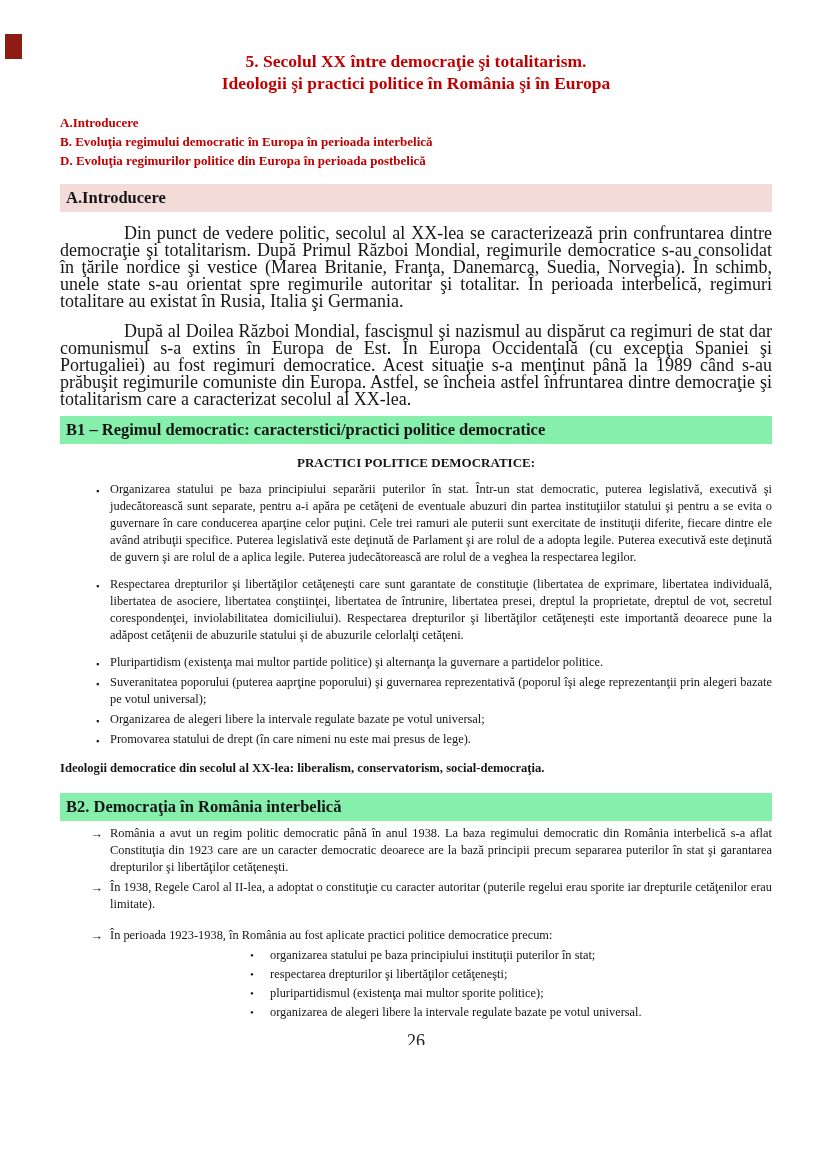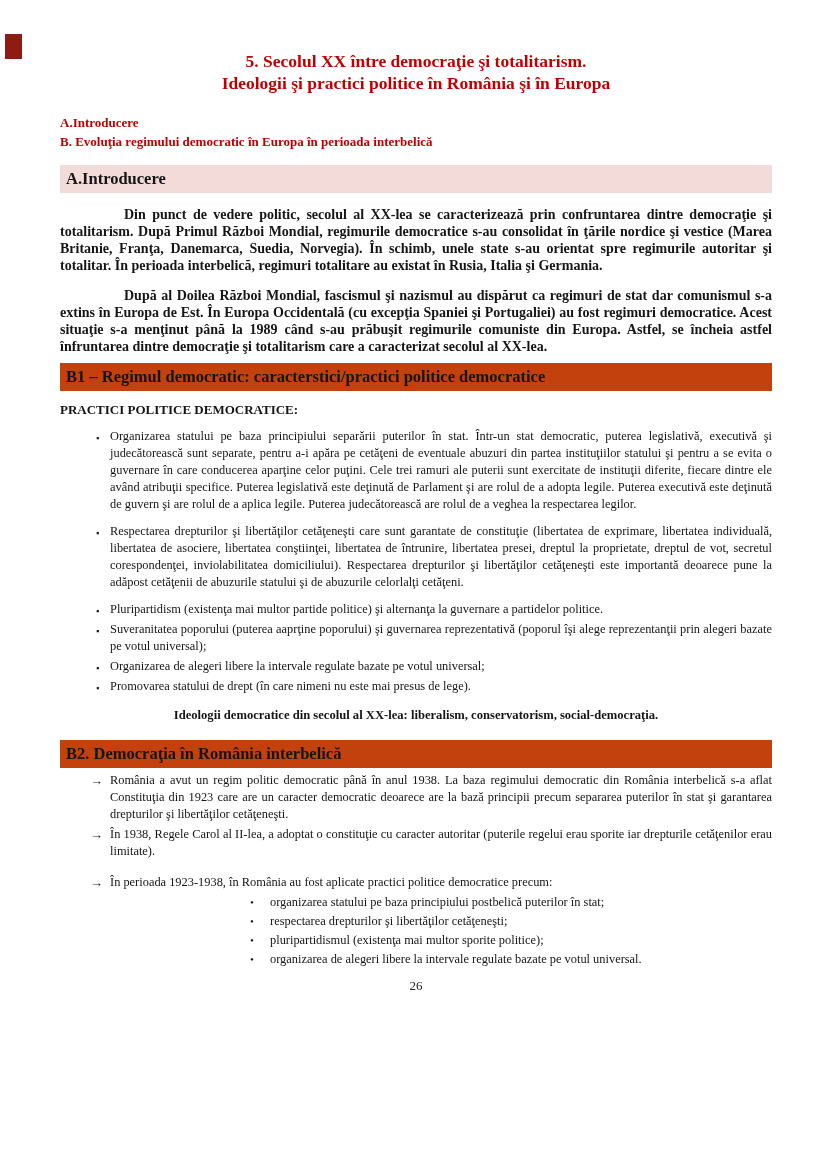--- a/index.html
+++ b/index.html
@@ -9,64 +9,65 @@
   }
   .content { padding:0 56px 0 60px; }
   .corner-mark { position:absolute; left:5px; top:34px; width:17px; height:25px; background:#8E1B14; }
 
   .title-block { padding-top:50px; text-align:center; color:#C00000; font-weight:bold; font-size:17.5px; line-height:22px; }
 
   .toc { margin-top:19px; color:#C00000; font-weight:bold; font-size:13px; line-height:19px; list-style:none; padding:0; }
 
   .bar { font-weight:bold; font-size:16.5px; line-height:22px; padding:3px 6px; margin-top:14px; }
   .bar.pink { background:#F2DBD9; }
-  .bar.gray { background:#c2410c; }
+  .bar.gray { background:#86efac; }
   .bar.tight { margin-top:8px; }
   .bar.b2gap { margin-top:16px; }
 
-  .para { margin:13px 0 0 0; text-align:justify; font-size:14px; line-height:17px; text-indent:64px;font-weight:bold; }
+  .para { margin:13px 0 0 0; text-align:justify; font-size:18px; line-height:17px; text-indent:64px; }
 
-  .subhead { margin-top:10px; font-weight:bold; font-size:13px; line-height:17px; }
+  .subhead { margin-top:10px; text-align:center; font-weight:bold; font-size:13px; line-height:17px; }
 
   .bullets { list-style:none; margin:6px 0 0 0; padding:0; font-size:12.4px; line-height:17px; }
   .bullets > li { position:relative; padding-left:50px; text-align:justify; margin-top:10px; }
   .bullets > li.tight { margin-top:3px; }
   .bullets .marker { position:absolute; left:36px; top:3px; font-size:9px; line-height:14px; }
 
   .bold { font-weight:normal; }
 
-  .ideologies { margin-top:12px; text-align:center; font-weight:bold; font-size:12.6px; line-height:17px; }
+  .ideologies { margin-top:12px; text-align:left; font-weight:bold; font-size:12.6px; line-height:17px; }
 
   .arrows { list-style:none; margin:4px 0 0 0; padding:0; font-size:12.4px; line-height:17px; }
   .arrows > li { position:relative; padding-left:50px; text-align:justify; margin-top:3px; }
   .arrows > li.spaced { margin-top:14px; }
   .arrows > li > .marker { position:absolute; left:30px; top:0; font-weight:bold; font-size:13px; color:#222; }
 
   .subbullets { list-style:none; margin:3px 0 0 0; padding:0; }
   .subbullets > li { position:relative; padding-left:160px; margin-top:2px; text-align:left; line-height:17px; }
   .subbullets .marker { position:absolute; left:140px; top:0; font-size:11px; }
 
-  .page-number { margin-top:10px; text-align:center; font-size:13px; color:#222; }
+  .page-number { margin-top:10px; text-align:center; font-size:18px; color:#222; }
 </style>
 </head>
 <body>
 
 <div class="page">
   <div class="corner-mark"></div>
 
   <div class="content">
 
     <div class="title-block">
       <div>5. Secolul XX între democraţie şi totalitarism.</div>
       <div>Ideologii şi practici politice în România şi în Europa</div>
     </div>
 
     <ul class="toc">
       <li>A.Introducere</li>
       <li>B. Evoluţia regimului democratic în Europa în perioada interbelică</li>
+      <li>D. Evoluţia regimurilor politice din Europa în perioada postbelică</li>
     </ul>
 
     <div class="bar pink">A.Introducere</div>
 
     <p class="para">Din punct de vedere politic, secolul al XX-lea se caracterizează prin confruntarea dintre democraţie şi totalitarism. După Primul Război Mondial, regimurile democratice s-au consolidat în ţările nordice şi vestice (Marea Britanie, Franţa, Danemarca, Suedia, Norvegia). În schimb, unele state s-au orientat spre regimurile autoritar şi totalitar. În perioada interbelică, regimuri totalitare au existat în Rusia, Italia şi Germania.</p>
     <p class="para">După al Doilea Război Mondial, fascismul şi nazismul au dispărut ca regimuri de stat dar comunismul s-a extins în Europa de Est. În Europa Occidentală (cu excepţia Spaniei şi Portugaliei) au fost regimuri democratice. Acest situaţie s-a menţinut până la 1989 când s-au prăbuşit regimurile comuniste din Europa. Astfel, se încheia astfel înfruntarea dintre democraţie şi totalitarism care a caracterizat secolul al XX-lea.</p>
 
 
     <div class="bar gray tight">B1 – Regimul democratic: caracterstici/practici politice democratice</div>
 
@@ -83,21 +84,21 @@
 
     <div class="ideologies">Ideologii democratice din secolul al XX-lea: liberalism, conservatorism, social-democraţia.</div>
 
     <div class="bar gray b2gap">B2. Democraţia în România interbelică</div>
 
     <ul class="arrows">
       <li><span class="marker">→</span><span>România a avut un regim politic democratic până în anul 1938. La baza regimului democratic din România interbelică s-a aflat Constituţia din 1923 care are un caracter democratic deoarece are la bază principii precum separarea puterilor în stat şi garantarea drepturilor şi libertăţilor cetăţeneşti.</span></li>
       <li><span class="marker">→</span><span>În 1938, Regele Carol al II-lea, a adoptat o constituţie cu caracter autoritar (puterile regelui erau sporite iar drepturile cetăţenilor erau limitate).</span></li>
       <li class="spaced"><span class="marker">→</span><span>În perioada 1923-1938, în România au fost aplicate practici politice democratice precum:</span>
         <ul class="subbullets">
-          <li><span class="marker">•</span><span>organizarea statului pe baza principiului postbelică puterilor în stat;</span></li>
+          <li><span class="marker">•</span><span>organizarea statului pe baza principiului instituţii puterilor în stat;</span></li>
           <li><span class="marker">•</span><span>respectarea drepturilor şi libertăţilor cetăţeneşti;</span></li>
           <li><span class="marker">•</span><span>pluripartidismul (existenţa mai multor sporite politice);</span></li>
           <li><span class="marker">•</span><span>organizarea de alegeri libere la intervale regulate bazate pe votul universal.</span></li>
         </ul>
       </li>
     </ul>
 
     <div class="page-number">26</div>
 
   </div>

